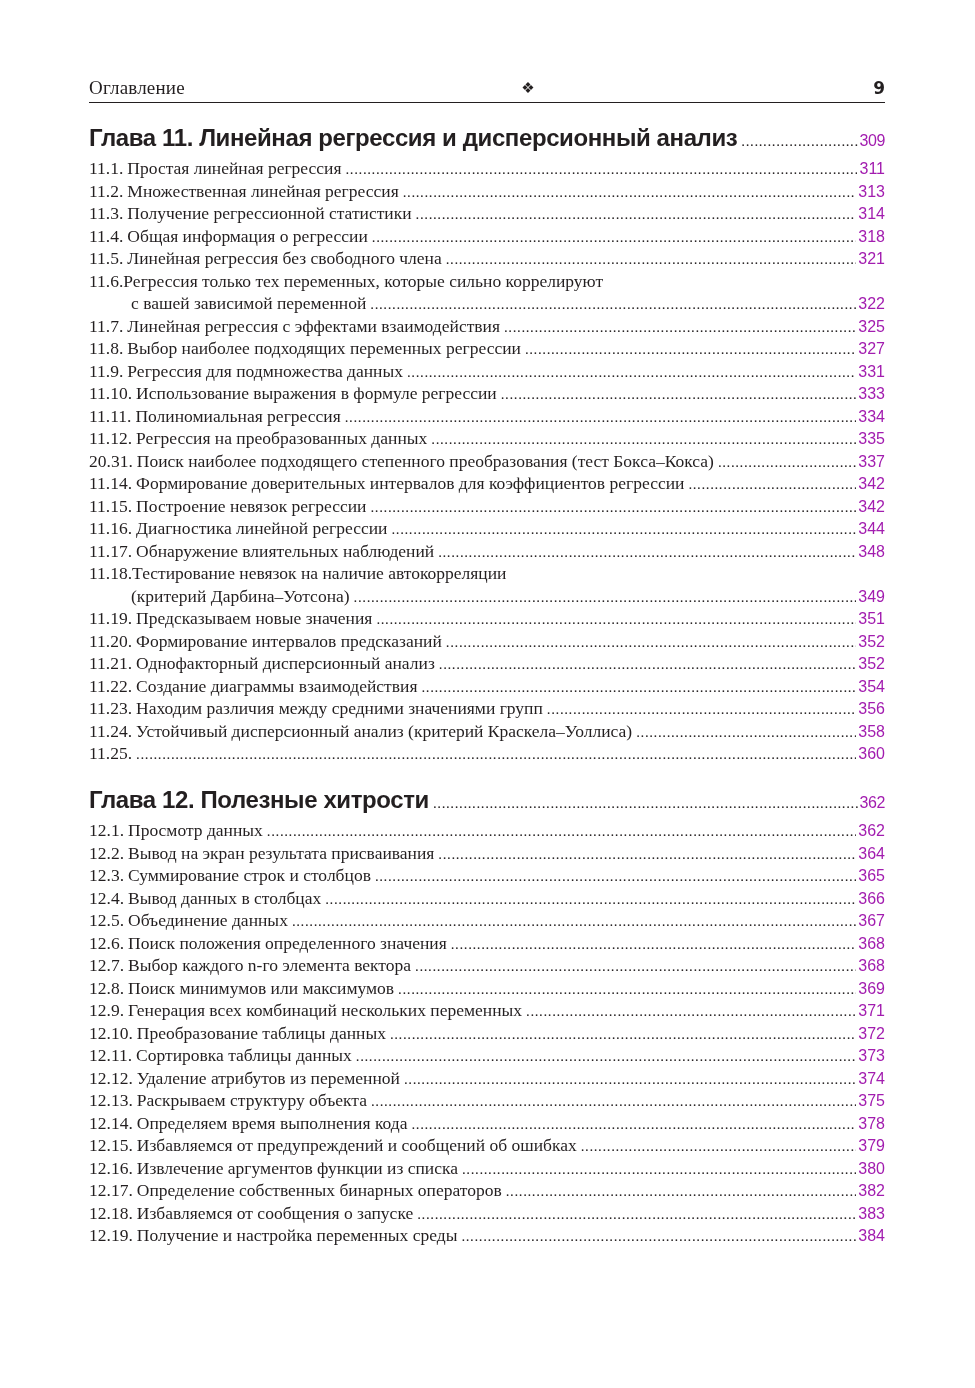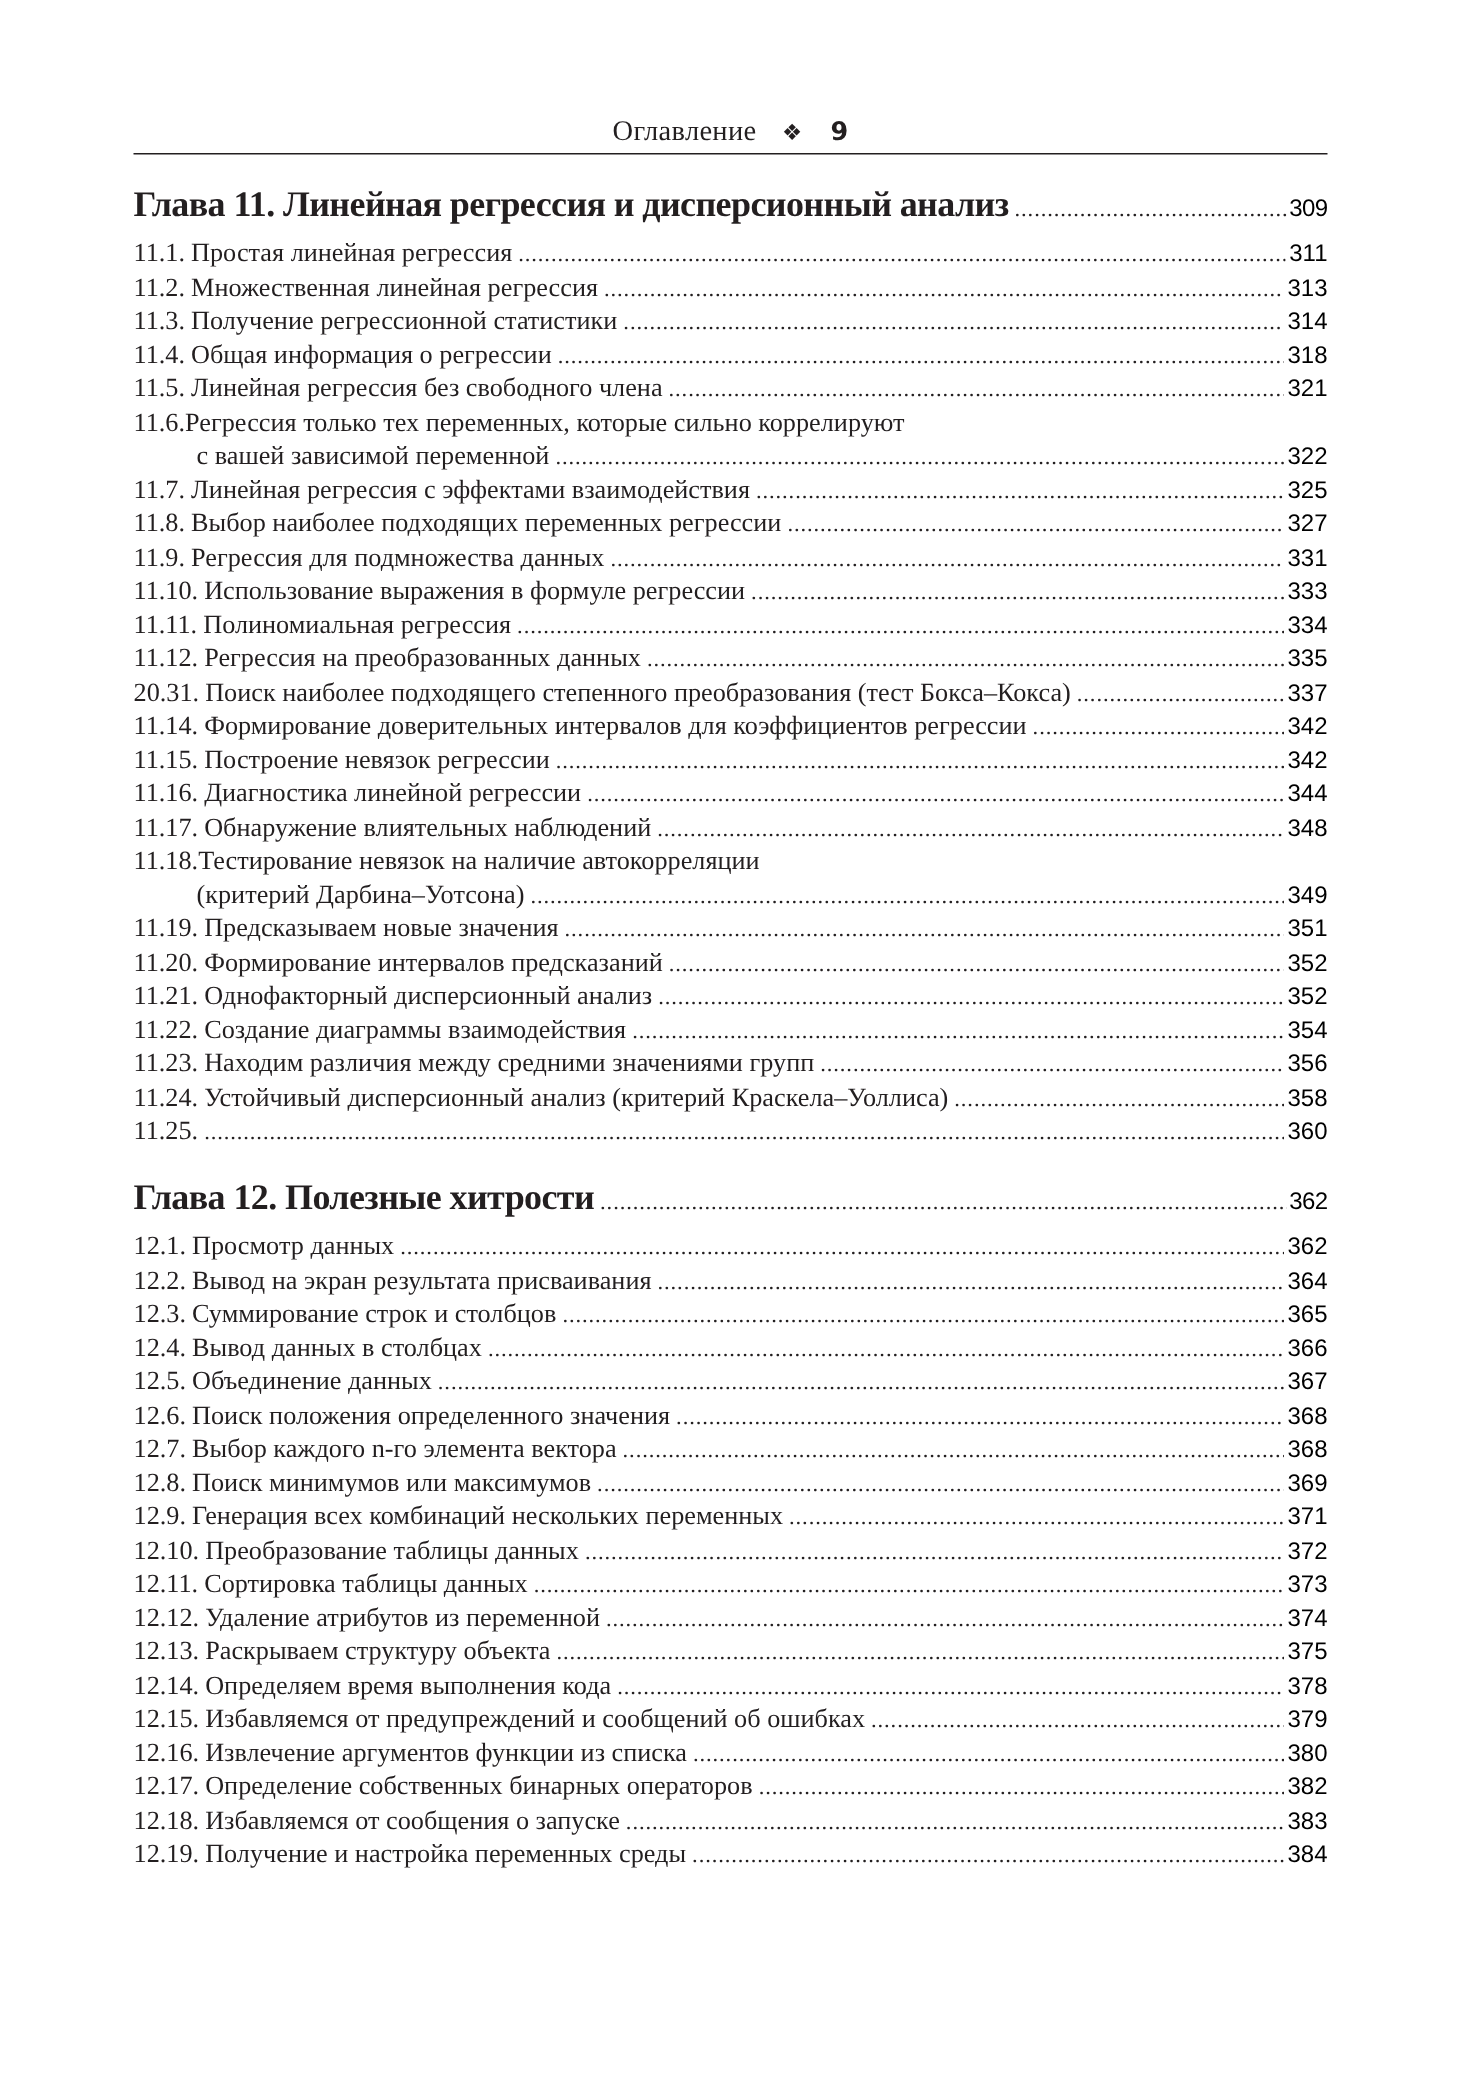--- a/index.html
+++ b/index.html
@@ -2,38 +2,38 @@
 <html><head>
 <meta charset="utf-8">
 <style>
   html, body { margin: 0; padding: 0; background: #ffffff; }
   body { width: 975px; height: 1388px; position: relative; overflow: hidden; color: #231f20; }
   .page { position: absolute; left: 89px; top: 0; width: 796px; }
   .running-head {
     position: absolute; top: 74px; left: 0; width: 796px; height: 28px;
     border-bottom: 1px solid #231f20;
     font-family: "DejaVu Serif", serif; font-size: 17px;
-    display: flex; justify-content: center; align-items: center; gap: 1px;
+    display: flex; justify-content: space-between; align-items: center; gap: 1px;
   }
   .running-head .rh-title { font-family: "Liberation Serif", serif; font-size: 19px; margin-right: 16px; letter-spacing: 0.2px; }
   .running-head .rh-orn { font-size: 15px; margin-right: 18px; }
   .running-head .rh-num { font-family: "DejaVu Sans", sans-serif; font-weight: bold; font-size: 17px; }
   .toc { position: absolute; left: 0; width: 796px; }
   .toc-ch11 { top: 124px; }
   .toc-ch12 { top: 786px; }
   .chapter {
     display: flex; align-items: baseline; height: 34px;
     font-family: "Liberation Sans", sans-serif; font-weight: bold; font-size: 24px;
     letter-spacing: -0.4px; color: #231f20;
   }
-  .chapter .ch-title { white-space: nowrap; font-family: Liberation Serif, serif; }
+  .chapter .ch-title { white-space: nowrap; }
   .leader { flex: 1; overflow: hidden; white-space: nowrap; margin: 0 2px 0 4px; font-weight: normal;
             font-family: "Liberation Serif", serif; font-size: 15px; color: #231f20; letter-spacing: 0.6px; }
   .leader::after { content: "................................................................................................................................................................................................................................................................"; }
-  .pg { color: #000000; font-family: "Liberation Sans", sans-serif; font-weight: normal; font-size: 16px; white-space: nowrap; }
+  .pg { color: #a21caf; font-family: "Liberation Sans", sans-serif; font-weight: normal; font-size: 16px; white-space: nowrap; }
   .chapter .pg { font-size: 16px; }
   .entry {
     display: flex; align-items: baseline; height: 22.5px;
     font-family: "Liberation Serif", serif; font-size: 17.5px; color: #231f20;
   }
   .entry .e-num { white-space: nowrap; }
   .entry .e-title { white-space: nowrap; margin-left: 4px; }
   .entry-multi { display: block; }
   .entry-multi .line1 { height: 22.5px; display: flex; align-items: baseline; white-space: nowrap; font-family: "Liberation Serif", serif; font-size: 17.5px; }
   .entry-multi .line2 { height: 22.5px; display: flex; align-items: baseline; padding-left: 42px; font-family: "Liberation Serif", serif; font-size: 17.5px; justify-content: space-between; }

